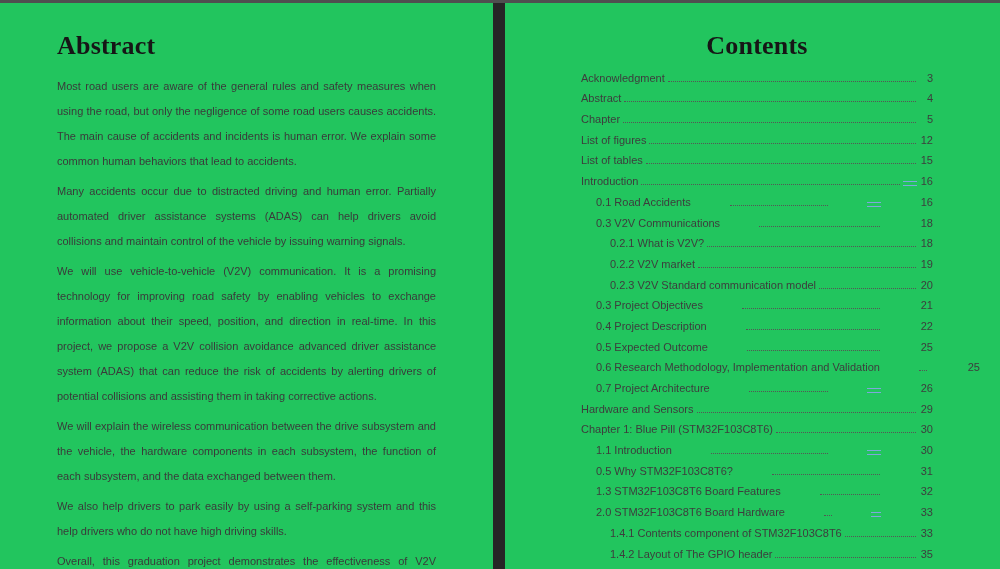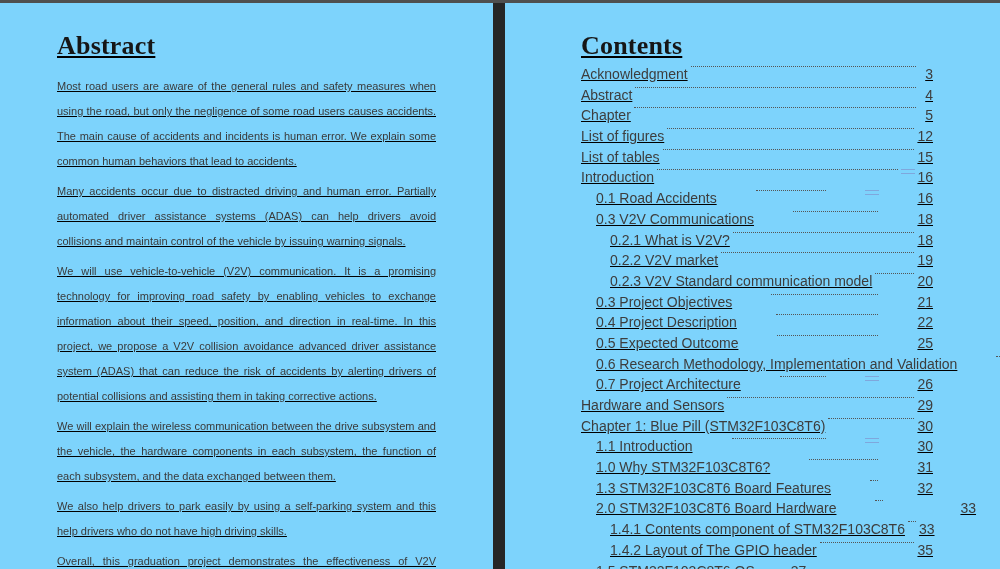--- a/index.html
+++ b/index.html
@@ -1,31 +1,31 @@
 <!DOCTYPE html>
 <html style="--mark: #7fa7dc;"><head>
 <meta charset="utf-8">
 <style>
   html,body{margin:0;padding:0;background:#202020;}
   .screen{position:relative;width:1000px;height:569px;overflow:hidden;background:#262626;
           font-family:"Liberation Sans",sans-serif;}
   .top-line{position:absolute;top:0;left:0;right:0;height:3px;background:#4f4f4f;z-index:3;}
-  .page{position:absolute;top:3px;bottom:0;background:#7dd3fc;overflow:hidden;text-decoration:underline;}
+  .page{position:absolute;top:3px;bottom:0;background:#22c55e;overflow:hidden;}
   .page.left{left:0;width:493px;padding:28px 57px 0 57px;box-sizing:border-box;}
   .gutter{position:absolute;top:0;bottom:0;left:493px;width:12px;background:#262626;z-index:2;}
   .page.right{left:505px;right:0;padding:28px 67px 0 76px;box-sizing:border-box;}
   h1{margin:0;font-family:"Liberation Serif",serif;font-weight:700;color:#161616;
      font-size:26px;line-height:30px;letter-spacing:.2px;}
   .page.left h1{margin-bottom:13px;}
-  .page.right h1{margin-bottom:5px;}
+  .page.right h1{margin-bottom:5px;text-align:center;}
   .para{margin:0 0 5px 0;font-size:11px;line-height:25px;color:#3a3a3a;
         text-align:justify;text-justify:inter-word;}
   .toc{margin-top:2px;}
-  .toc-row{display:flex;align-items:flex-start;height:20.7px;padding-bottom:3px;
-           box-sizing:border-box;font-size:14px;color:#3d3d3d;cursor:pointer;}
+  .toc-row{display:flex;align-items:flex-end;height:20.7px;padding-bottom:3px;
+           box-sizing:border-box;font-size:11px;color:#3d3d3d;cursor:pointer;}
   .toc-row.lvl1{padding-left:15px;gap:36px;}
   .toc-row.lvl2{padding-left:29px;}
   .toc-label{white-space:nowrap;}
   .leader{flex:1;border-bottom:1.6px dotted #555555;margin:0 3px 2px 3px;min-width:8px;}
   .rev-mark{width:14px;height:5px;box-sizing:border-box;margin:0 2px 1px 0;
             border-top:1.6px solid var(--mark,#7fa7dc);
             border-bottom:1.6px solid var(--mark,#7fa7dc);}
   .toc-page{white-space:nowrap;min-width:14px;text-align:right;}
 </style>
 </head>
@@ -144,21 +144,21 @@
           <span class="leader"></span>
           <span class="toc-page">30</span>
         </div>
         <div class="toc-row lvl1">
           <span class="toc-label">1.1 Introduction</span>
           <span class="leader"></span>
           <span class="rev-mark"></span>
           <span class="toc-page">30</span>
         </div>
         <div class="toc-row lvl1">
-          <span class="toc-label">1.0 Why STM32F103C8T6?</span>
+          <span class="toc-label">0.5 Why STM32F103C8T6?</span>
           <span class="leader"></span>
           <span class="toc-page">31</span>
         </div>
         <div class="toc-row lvl1">
           <span class="toc-label">1.3 STM32F103C8T6 Board Features</span>
           <span class="leader"></span>
           <span class="toc-page">32</span>
         </div>
         <div class="toc-row lvl1">
           <span class="toc-label">2.0 STM32F103C8T6 Board Hardware</span>

